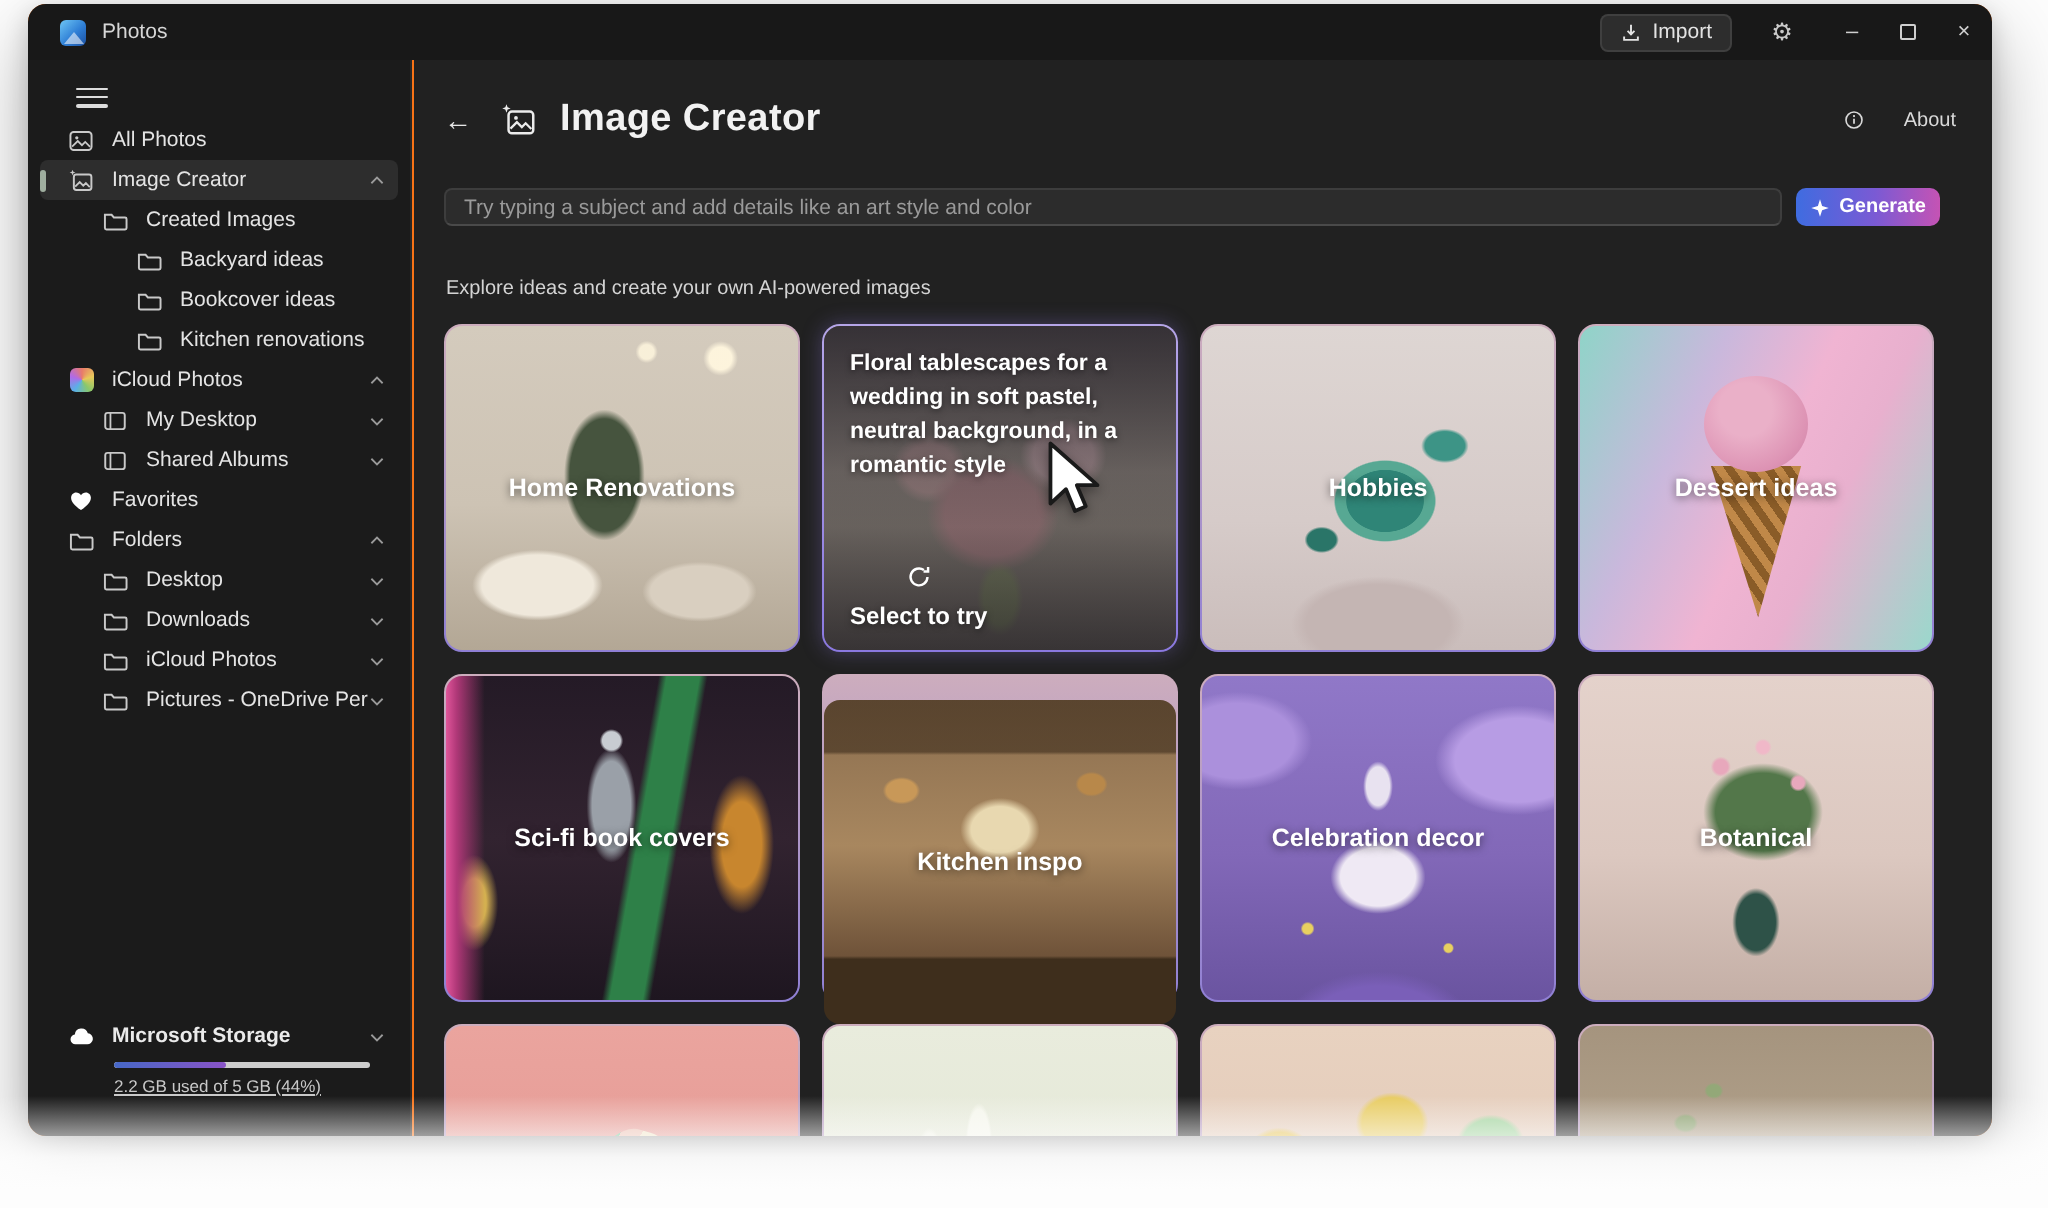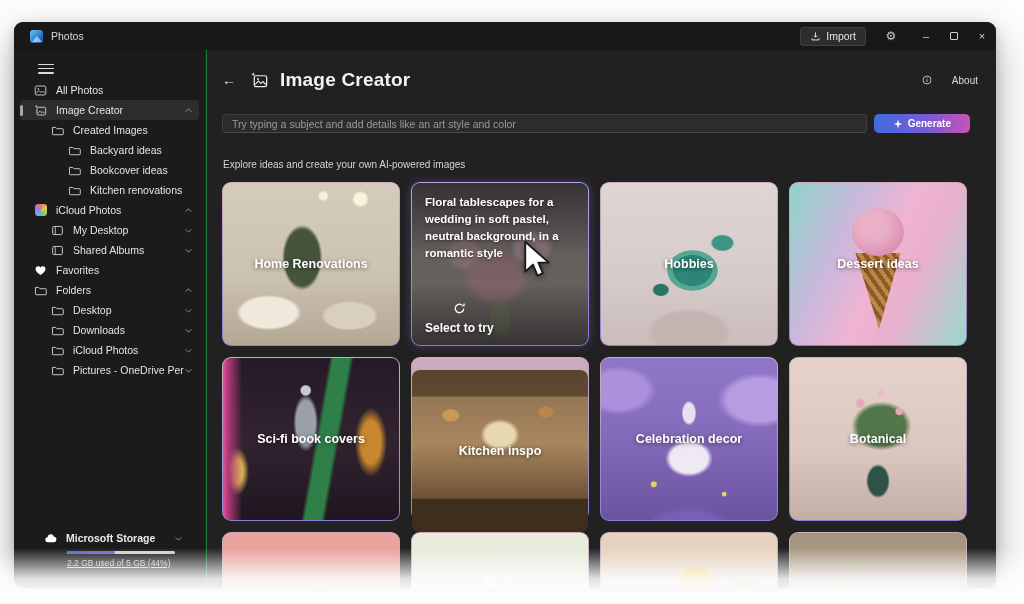--- a/index.html
+++ b/index.html
@@ -1,20 +1,20 @@
 <!DOCTYPE html>
 <html><head>
 <meta charset="utf-8">
 <style>
   * { margin:0; padding:0; box-sizing:border-box; }
   html,body { width:1024px; height:604px; background:#fdfdfd; font-family:"Liberation Sans", sans-serif; overflow:hidden; position:relative; }
 
   .window {
-    position:absolute; left:14px; top:22px; width:982px; height:566px;
-    background:#15803d; border-radius:9px; overflow:hidden;
+    position:absolute; left:14px; top:2px; width:982px; height:566px;
+    background:#f97316; border-radius:9px; overflow:hidden;
     box-shadow:0 16px 40px rgba(0,0,0,.30), 0 4px 12px rgba(0,0,0,.18);
   }
 
   
   .titlebar { position:absolute; left:0; top:0; right:0; height:28px; background:#181818; display:flex; align-items:center; }
   .app-id { display:flex; align-items:center; gap:8px; padding-left:16px; }
   .app-icon { width:13px; height:13px; border-radius:3px; background:linear-gradient(135deg,#6ec6f5 0%,#2f7fd6 55%,#1b4fa0 100%); position:relative; overflow:hidden; }
   .app-icon::after { content:""; position:absolute; left:2px; bottom:1px; width:0; height:0; border-left:5px solid transparent; border-right:5px solid transparent; border-bottom:6px solid rgba(255,255,255,.55); }
   .app-title { font-size:10.5px; color:#d6d6d6; }
   .tb-right { margin-left:auto; display:flex; align-items:center; height:100%; }
@@ -29,41 +29,41 @@
   .hamburger span { display:block; height:1.6px; background:#dcdcdc; margin:2.6px 0; border-radius:1px; }
   .side-list { position:absolute; left:0; top:30px; right:0; }
   .side-item { position:relative; display:flex; align-items:center; height:20px; margin:0 6px; border-radius:4px; color:#e4e4e4; font-size:10.5px; }
   .side-item.selected { background:#2d2d2d; }
   .side-item .sel-bar { position:absolute; left:0; top:4.5px; width:2.5px; height:11px; border-radius:2px; background:#9fae9f; }
   .side-item .s-icon { width:13px; height:13px; display:flex; align-items:center; justify-content:center; flex:0 0 13px; }
   .side-item .s-label { margin-left:9px; white-space:nowrap; overflow:hidden;text-align:center; }
   .side-item .s-chevron { margin-left:auto; margin-right:6px; display:flex; }
   .icloud-swatch { width:12px; height:12px; border-radius:3px; background:conic-gradient(#e87a6a,#e8c85a,#8ac86a,#5ab0e8,#b06ae8,#e87a6a); }
 
-  .storage { position:absolute; left:0; right:0; top:478px; padding:0 16px; }
+  .storage { position:absolute; left:0; right:0; top:478px; padding:0 6px; }
   .storage-row { display:flex; align-items:center; height:20px; margin:0; color:#eaeaea; font-size:10.5px; font-weight:bold; }
   .storage-row .s-icon { width:13px; margin-left:14px; display:flex; }
   .storage-row .s-label { margin-left:9px; }
   .storage-row .s-chevron { margin-left:auto; margin-right:6px; display:flex; }
   .storage-bar { position:relative; margin:3px 14px 0 37px; height:2.5px; border-radius:2px; background:rgba(255,255,255,.78); overflow:hidden; }
   .storage-bar .fill { position:absolute; left:0; top:0; bottom:0; border-radius:2px; background:linear-gradient(90deg,#4668c8,#8a54c8); }
   .storage-usage { margin:4px 14px 0 37px; font-size:8.5px; color:#c9c9c9; text-decoration:underline; }
 
   
   .main { position:absolute; left:193px; top:28px; right:0; bottom:0; background:#212121; }
   .main-header { position:absolute; left:15px; top:19px; right:18px; display:flex; align-items:center; }
   .back-btn { color:#e6e6e6; font-size:14px; width:20px; }
   .hdr-icon { margin-left:8px; display:flex; }
   .page-title { margin-left:11px; font-size:19px; font-weight:bold; color:#f2f2f2; letter-spacing:.2px; }
   .about-btn { margin-left:auto; display:flex; align-items:center; gap:20px; color:#d9d9d9; font-size:10px; }
 
   .prompt-row { position:absolute; left:15px; top:64px; right:26px; display:flex; gap:7px; }
   .prompt-input { flex:1; height:19px; background:#2c2c2c; border:1px solid #3d3d3d; border-bottom-color:#4a4a4a; border-radius:4px; color:#e6e6e6; font-size:10.5px; padding:0 9px; font-family:"Liberation Sans", sans-serif; outline:none; }
   .prompt-input::placeholder { color:#9a9a9a; }
-  .generate-btn { display:flex; align-items:center; gap:5px; height:19px; padding:0 19px; border-radius:5px; background:linear-gradient(90deg,#3f6ce0 0%,#7a5ad4 55%,#c553b4 100%); color:#fff; font-size:10px; font-weight:bold; border:none; }
+  .generate-btn { display:flex; align-items:center; gap:5px; height:19px; padding:0 7px; border-radius:5px; background:linear-gradient(90deg,#3f6ce0 0%,#7a5ad4 55%,#c553b4 100%); color:#fff; font-size:10px; font-weight:bold; border:none; }
 
   .explore-text { position:absolute; left:16px; top:109px; font-size:10px; color:#d4d4d4; }
 
   .tile-grid { position:absolute; left:15px; top:132px; width:756px; display:grid; grid-template-columns:repeat(4,178px); grid-auto-rows:164px; gap:11px; }
   .tile { position:relative; border-radius:9px; padding:1px; background:linear-gradient(180deg,#cdadbd 0%,#8f7fd4 100%); }
   .tile.hovered { background:linear-gradient(180deg,#b5a5e8 0%,#8a78e0 100%); box-shadow:0 0 10px rgba(140,120,220,.35); }
   .tile-inner { position:relative; width:100%; height:100%; border-radius:8px; overflow:hidden; }
   .tile-label { position:absolute; left:6px; right:6px; top:50%; transform:translateY(-50%); text-align:center; color:#fff; font-size:12.5px; font-weight:bold; text-shadow:0 1px 4px rgba(0,0,0,.55); }
   .prompt-overlay { position:absolute; inset:0; background:linear-gradient(180deg,rgba(36,32,40,.80) 0%,rgba(36,32,40,.38) 45%,rgba(28,26,32,.28) 62%,rgba(22,20,26,.62) 100%); }
   .prompt-text { position:absolute; left:13px; right:12px; top:11px; color:#fff; font-size:11.5px; font-weight:bold; line-height:1.48; text-shadow:0 1px 3px rgba(0,0,0,.5); }

